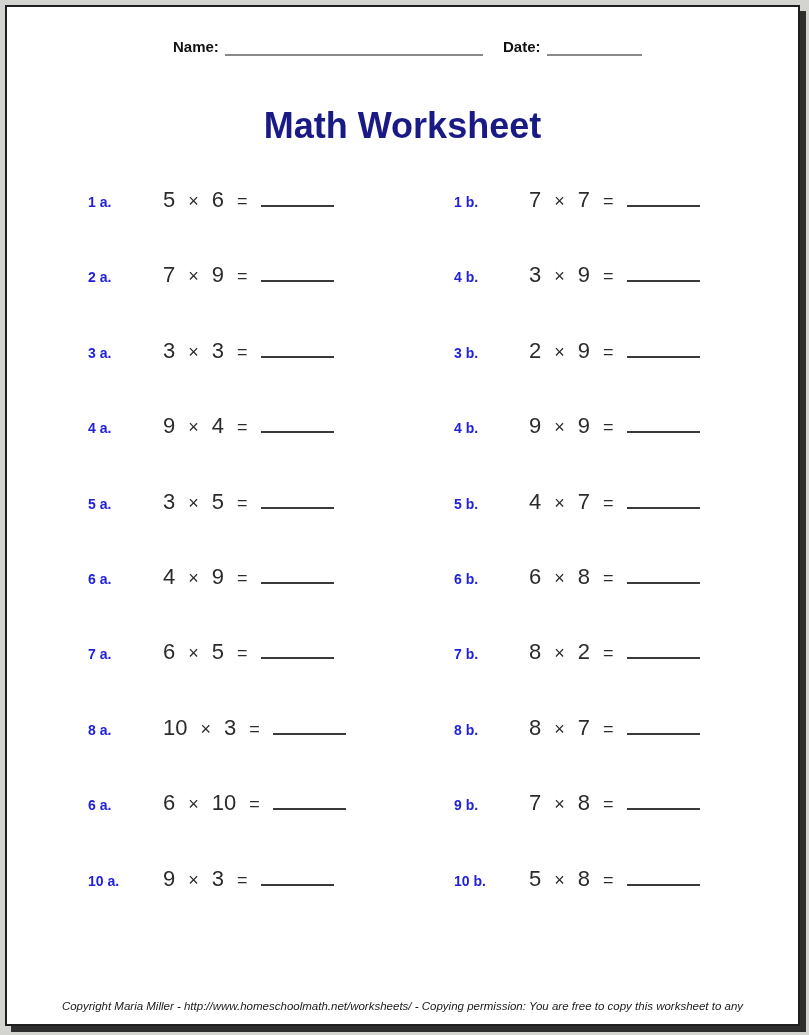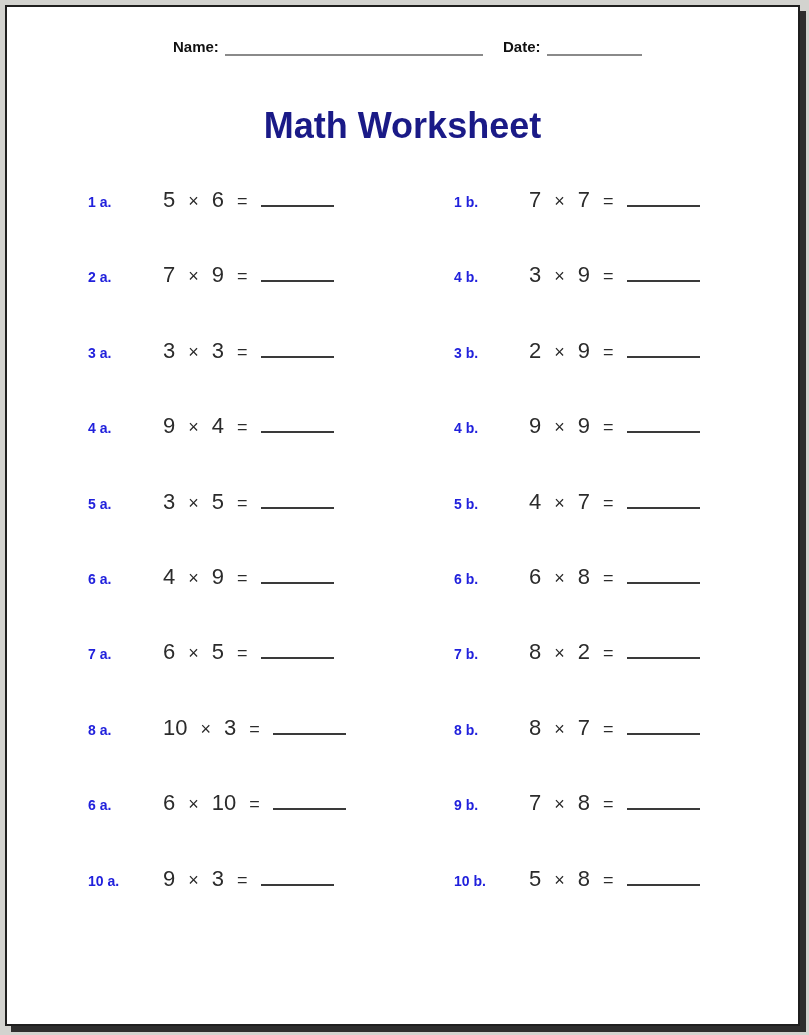--- a/index.html
+++ b/index.html
@@ -331,15 +331,16 @@
           <span>8</span>
           <span class="op">=</span>
           <span class="blank"></span>
         </span>
       </div>
     </div>
 
   </div>
 
   <div class="footer">
+    <span>Copyright Maria Miller - http://www.homeschoolmath.net/worksheets/ - Copying permission: You are free to copy this worksheet to any</span>
   </div>
 
 </div>
 
 </body></html>

